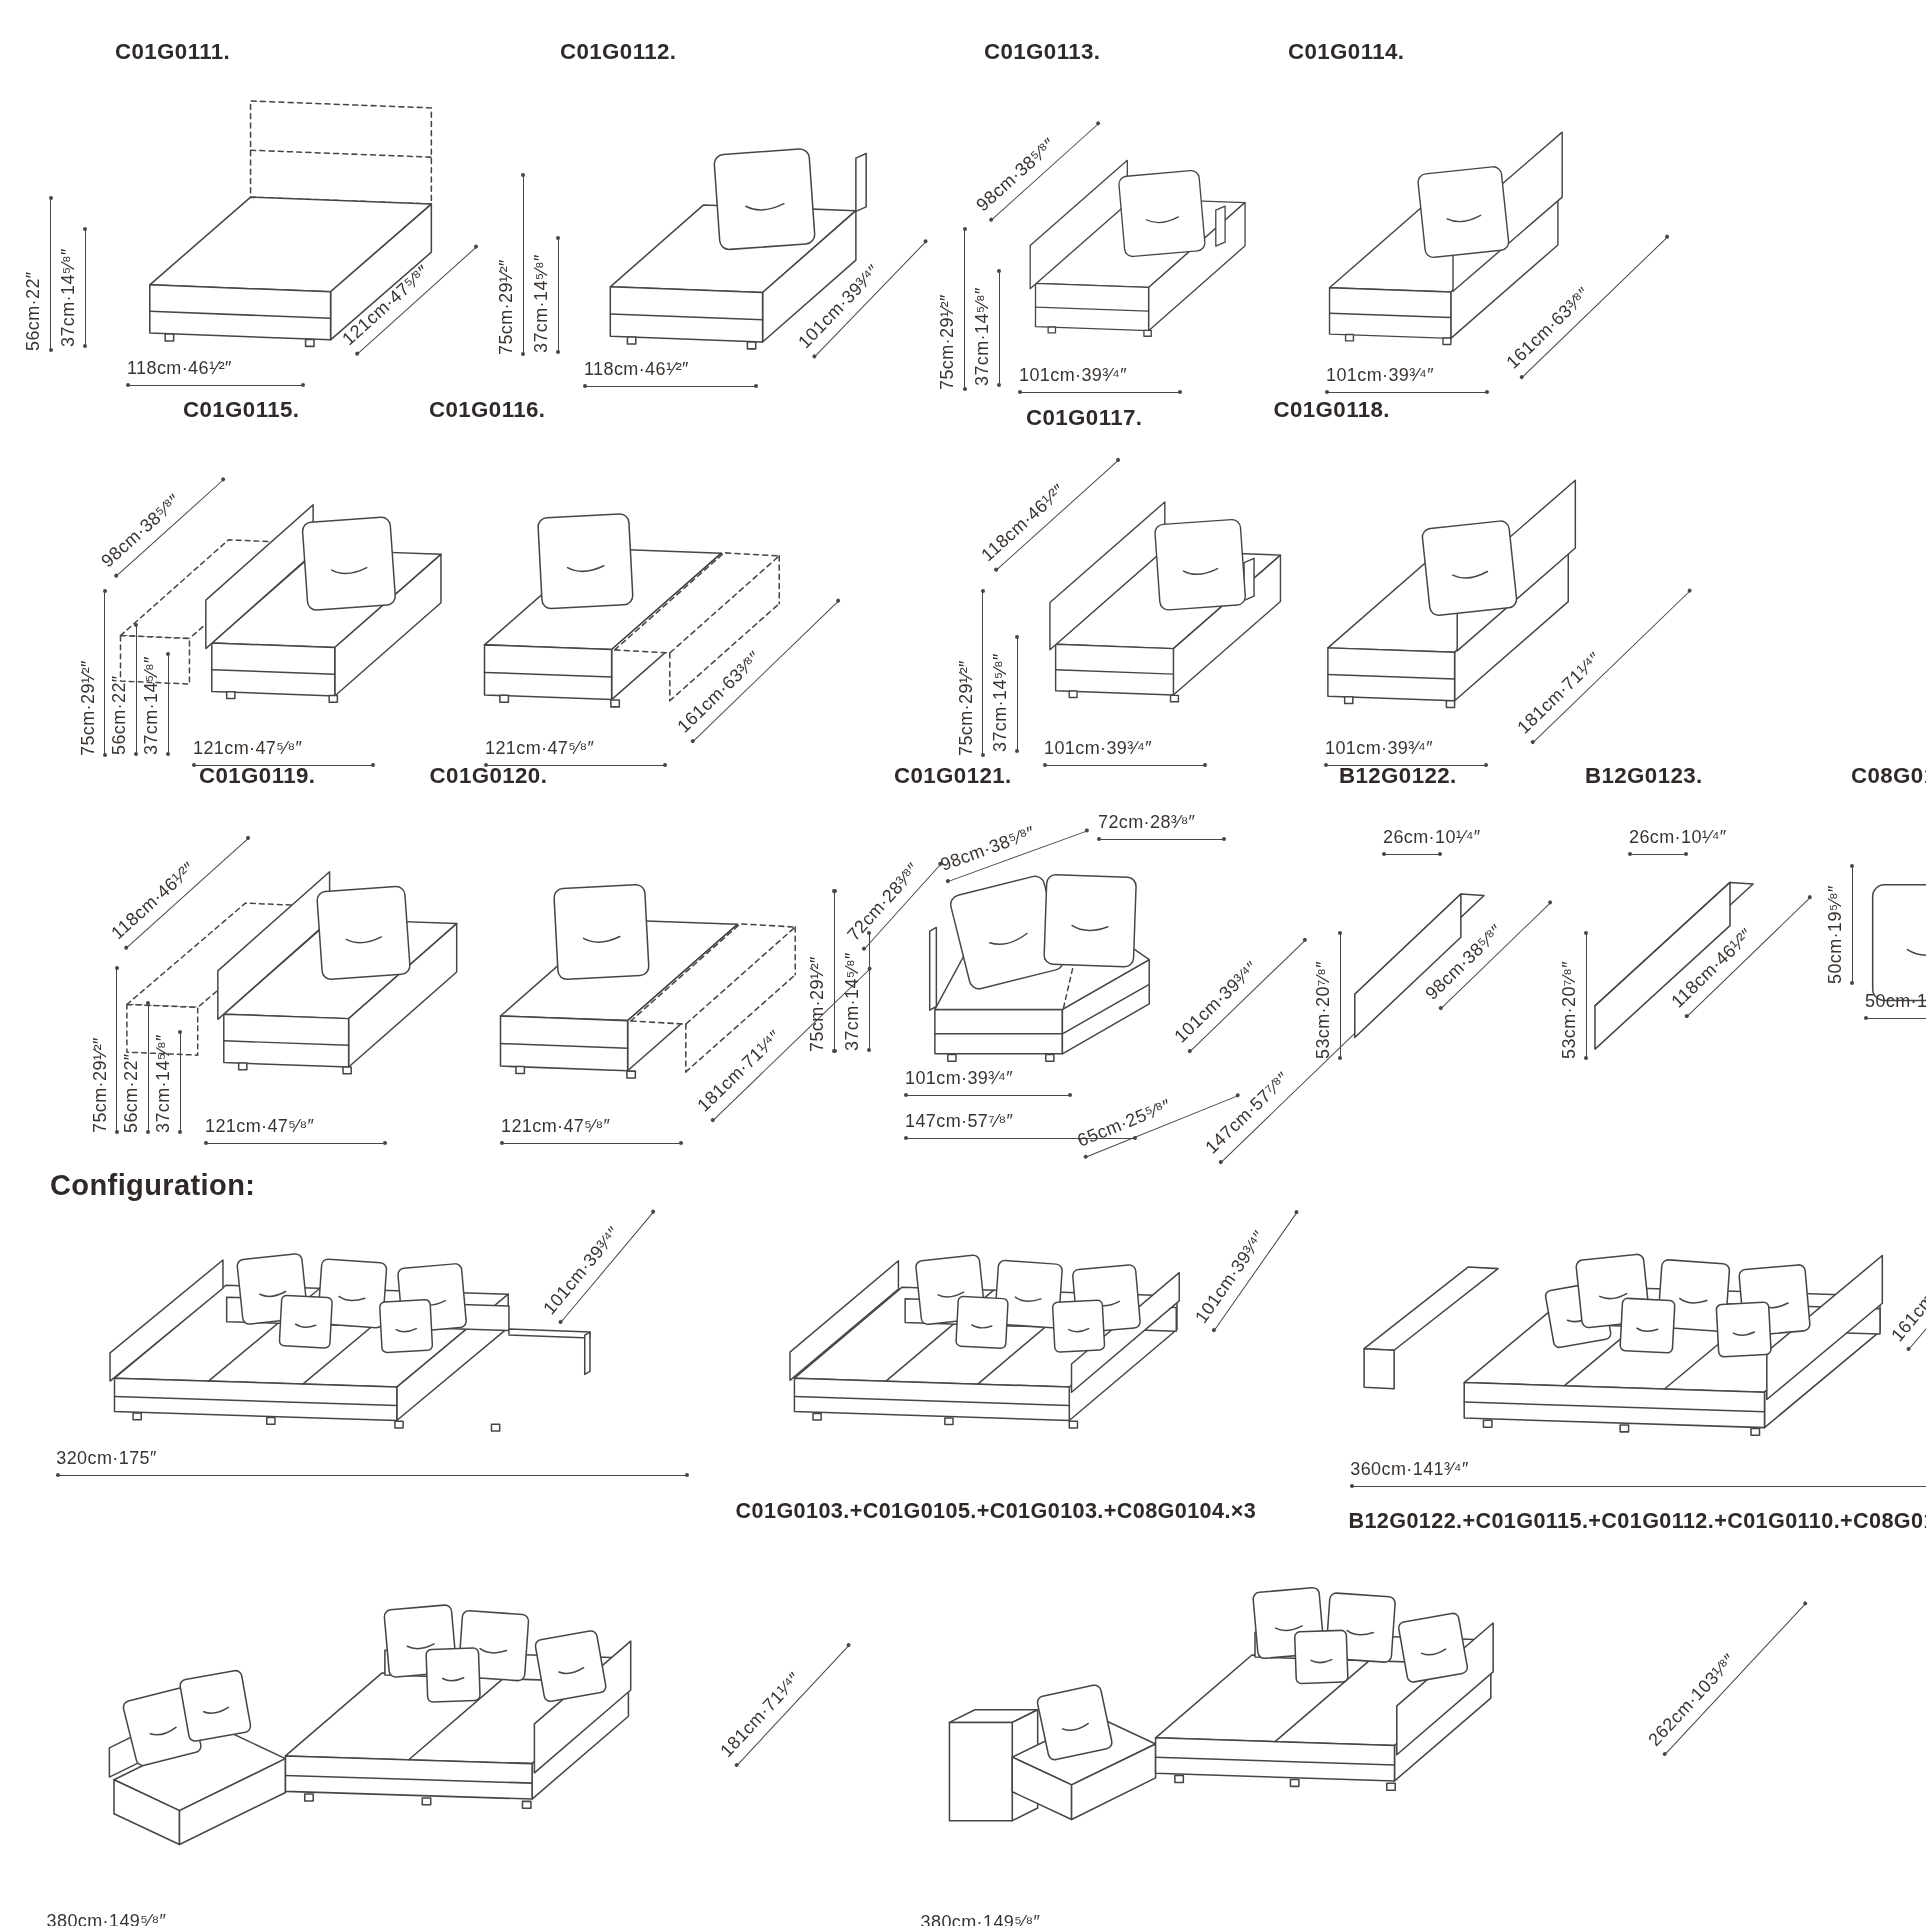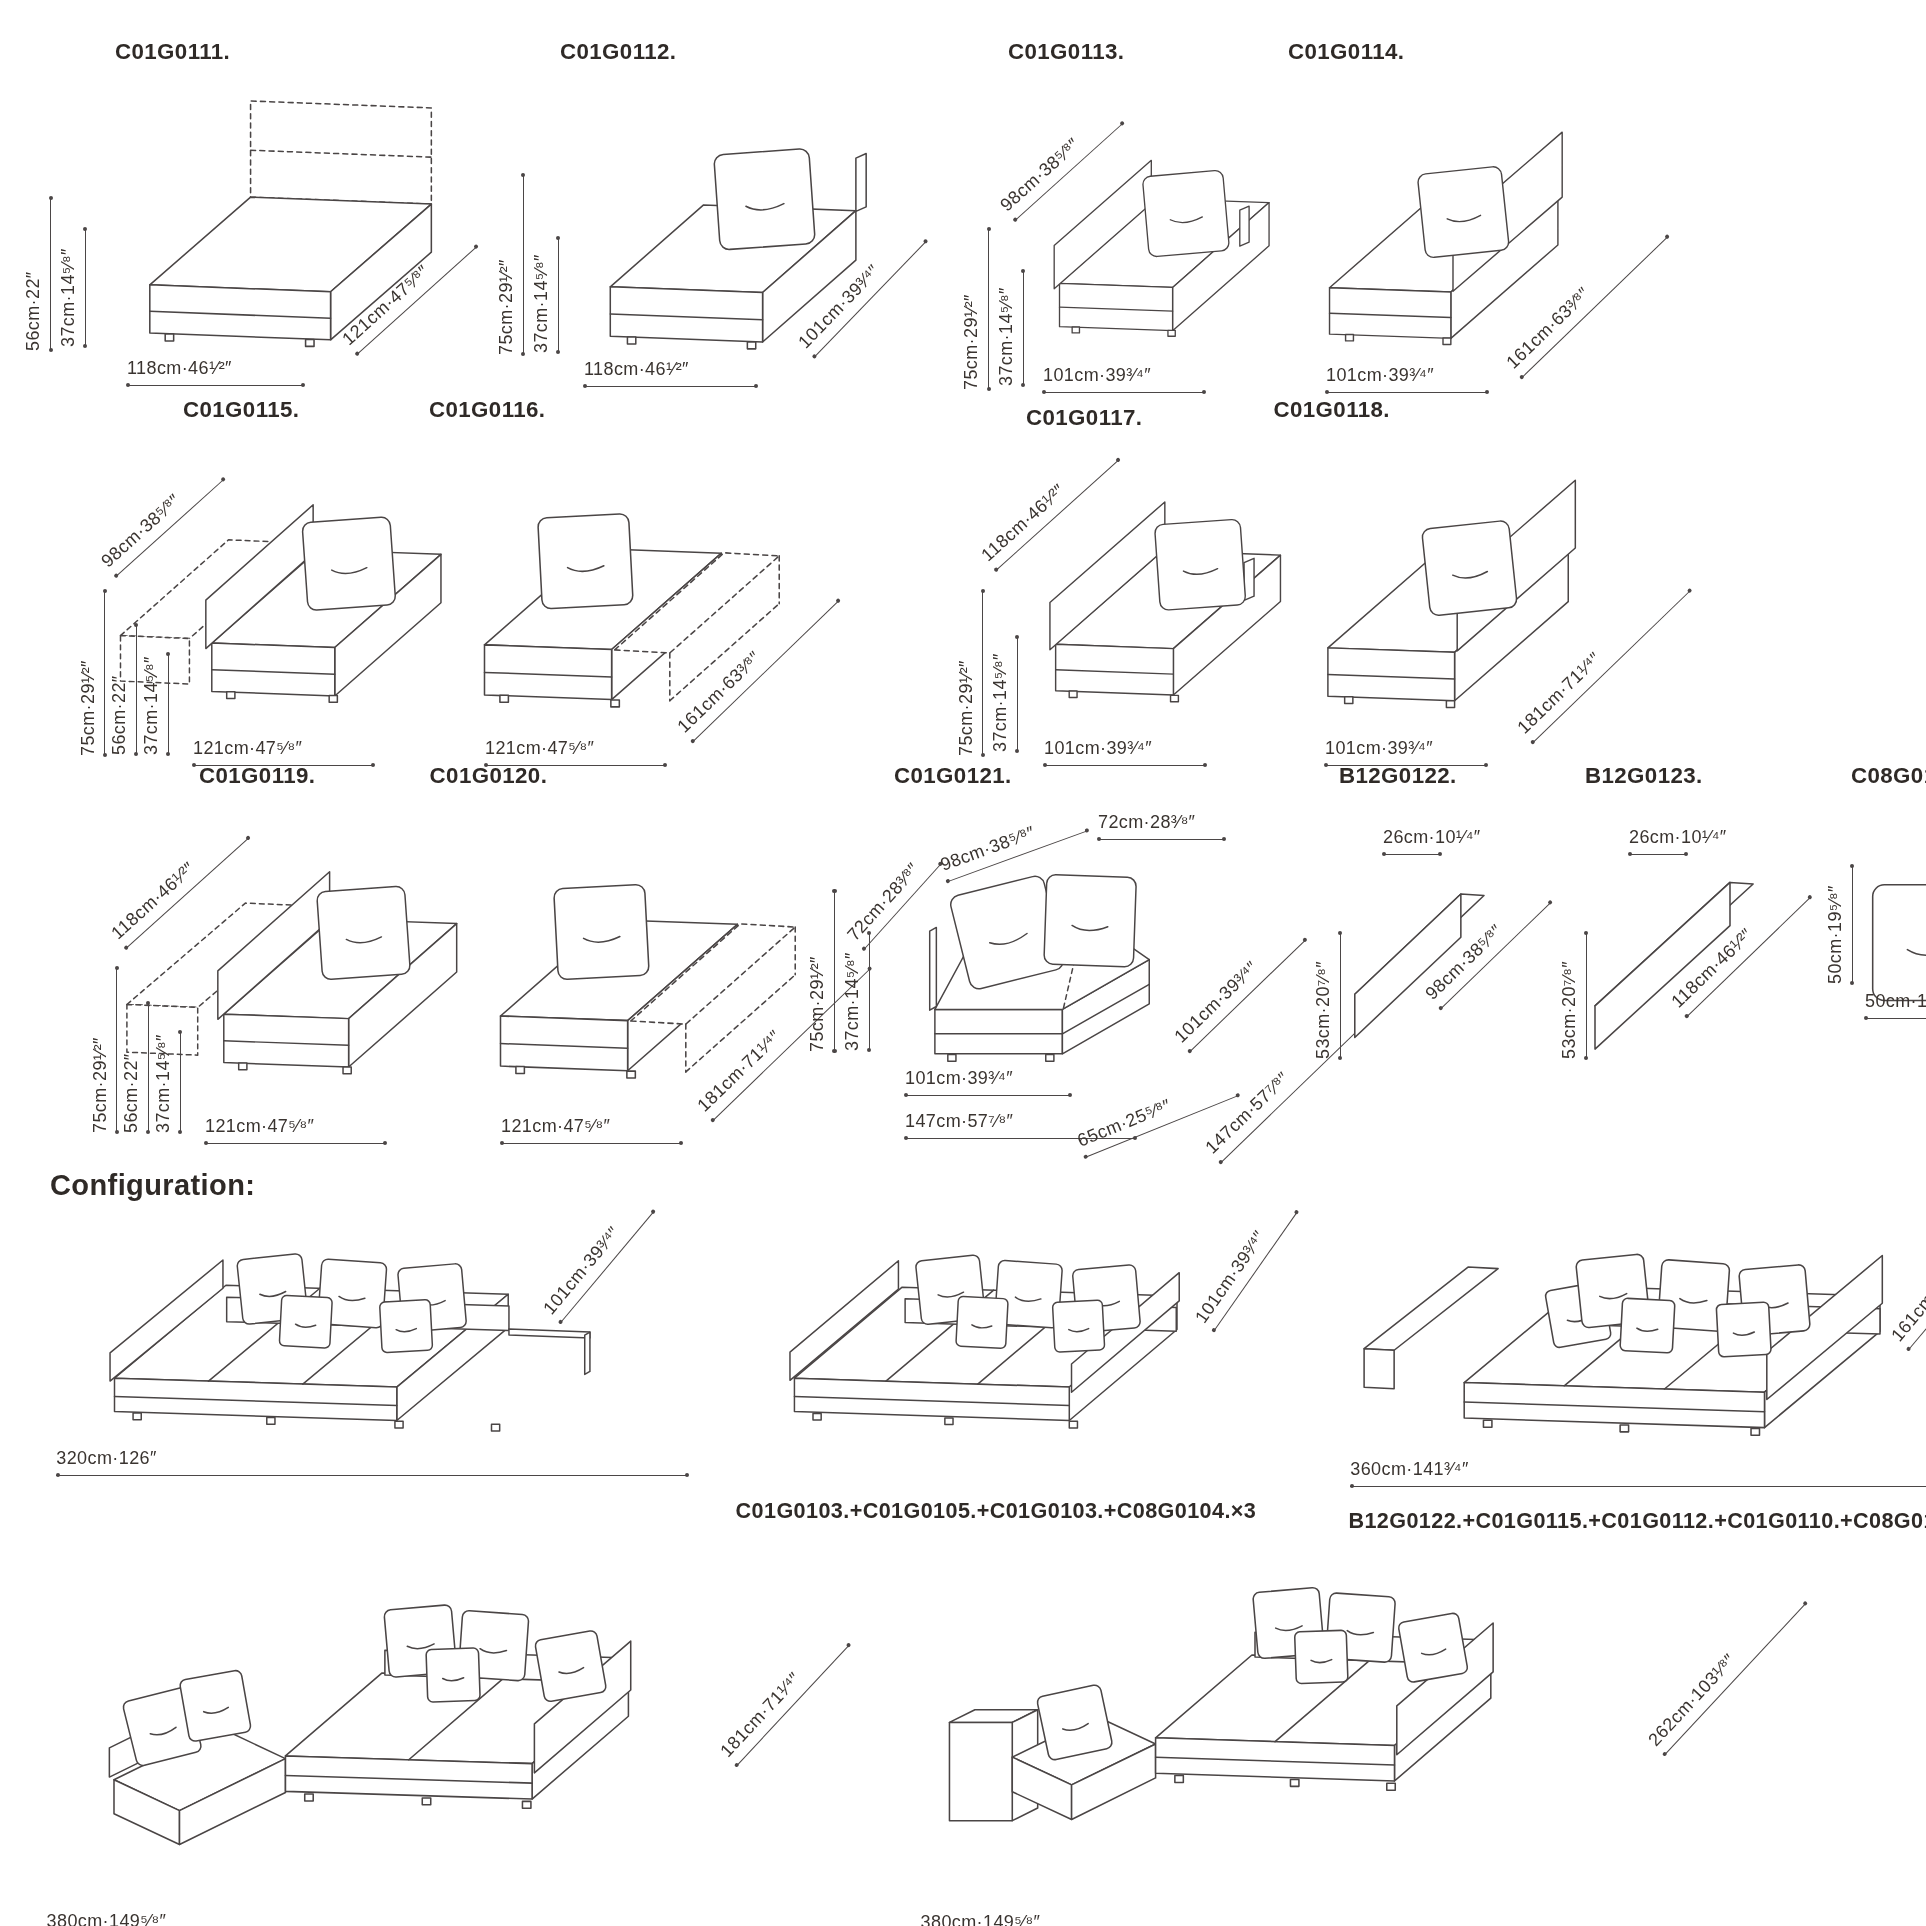--- a/index.html
+++ b/index.html
@@ -87,21 +87,21 @@
     <div class="dim h" style="left:91px;top:321px">
         <span class="txt">118cm·46¹⁄²″</span>
         <span class="ln" style="width:173px"></span>
       </div>
     <div class="dim s" style="left:302px;top:300px;transform:rotate(-46deg)">
         <span class="txt">101cm·39³⁄⁴″</span>
         <span class="ln" style="width:162px"></span>
       </div>
   </div>
 
-  <div class="mcell" style="left:960px;top:39px;width:347px;height:370px">
+  <div class="mcell" style="left:936px;top:39px;width:347px;height:370px">
     <div class="mcode" style="left:48px;top:0">C01G0113.</div>
     <svg class="mdraw" style="left:23px;top:46px;width:316px;height:297px" viewBox="0 0 950 780" preserveAspectRatio="xMidYMid meet">
         <g fill="none" stroke="#4a4545" stroke-width="4" stroke-linejoin="round" stroke-linecap="round">
           <polygon points="230,540 570,552 860,297 520,285" fill="#fff"></polygon>
           <polygon points="570,682 860,427 860,297 570,552" fill="#fff"></polygon>
           <polygon points="230,670 570,682 570,552 230,540" fill="#fff"></polygon>
           <line x1="230" y1="611.5" x2="570" y2="623.5"></line>
           <polygon points="772,428 800,416 800,308 772,320" fill="#fff"></polygon>
           <polygon points="214,556 506,300 506,170 214,426" fill="#fff"></polygon>
           <g transform="translate(610 330) rotate(-5)">
@@ -530,21 +530,21 @@
           <rect x="560" y="486" width="22" height="18" fill="#fff"></rect>
           <rect x="905" y="496" width="22" height="18" fill="#fff"></rect>
           <rect x="1165" y="504" width="22" height="18" fill="#fff"></rect>
         </g>
       </svg>
     <div class="dim s" style="left:501px;top:73px;transform:rotate(-50deg)">
         <span class="txt">101cm·39³⁄⁴″</span>
         <span class="ln" style="width:146px"></span>
       </div>
     <div class="dim h" style="left:17.3px;top:216px">
-        <span class="txt">320cm·126″</span>
+        <span class="txt">320cm·175″</span>
         <span class="ln" style="width:632px"></span>
       </div>
   </div>
 
   <div class="ccell" style="left:724px;top:1233px;width:601px;height:308px">
     <svg class="cdraw" style="left:7.7px;top:3.9px;width:578px;height:208px" viewBox="0 0 1500 560" preserveAspectRatio="xMidYMid meet">
         <g fill="none" stroke="#4a4545" stroke-width="4" stroke-linejoin="round" stroke-linecap="round">
           <polygon points="140,380 880,404 1170,159 430,135" fill="#fff"></polygon>
           <polygon points="880,494 1170,249 1170,159 880,404" fill="#fff"></polygon>
           <polygon points="140,470 880,494 880,404 140,380" fill="#fff"></polygon>

